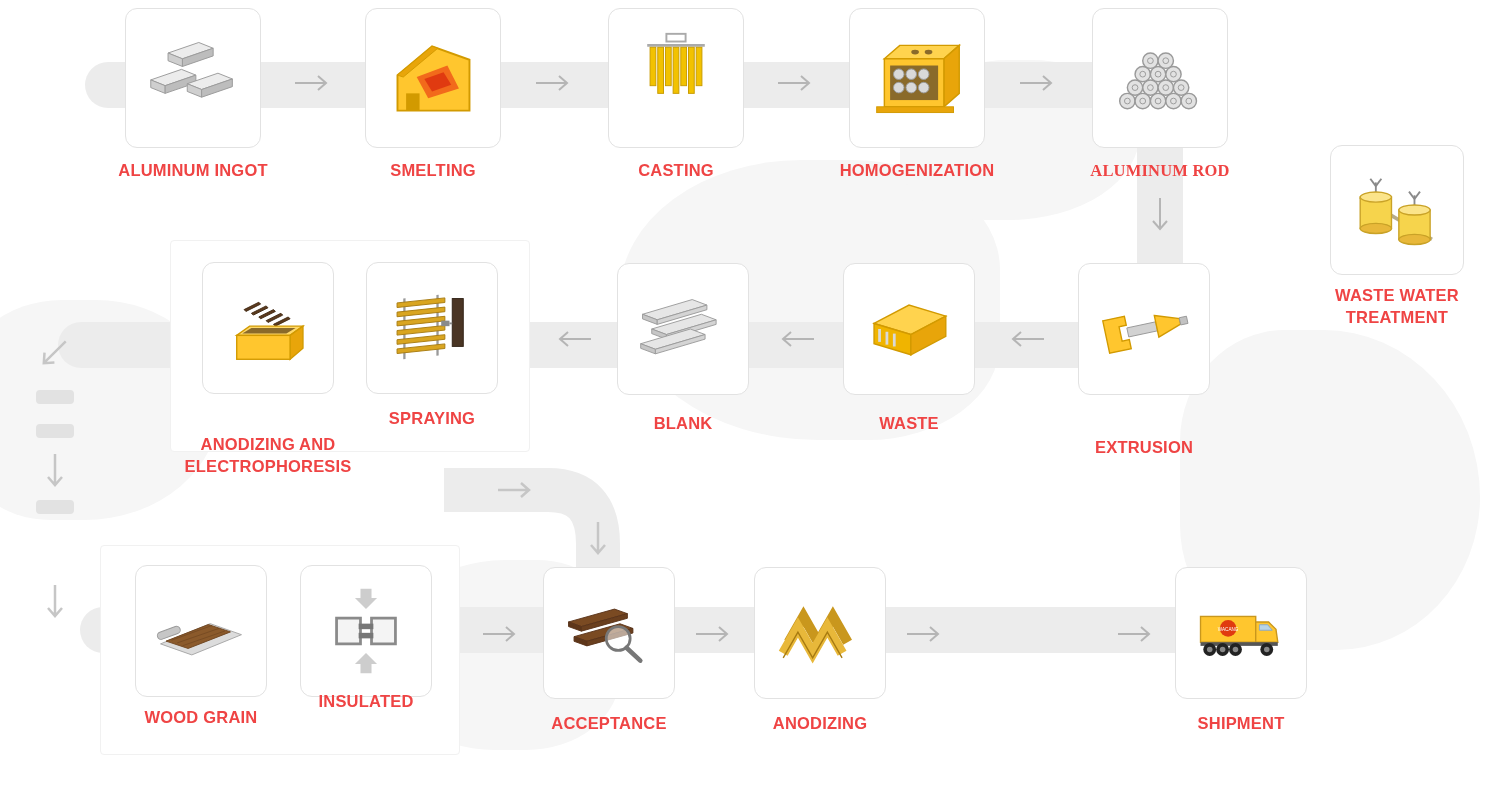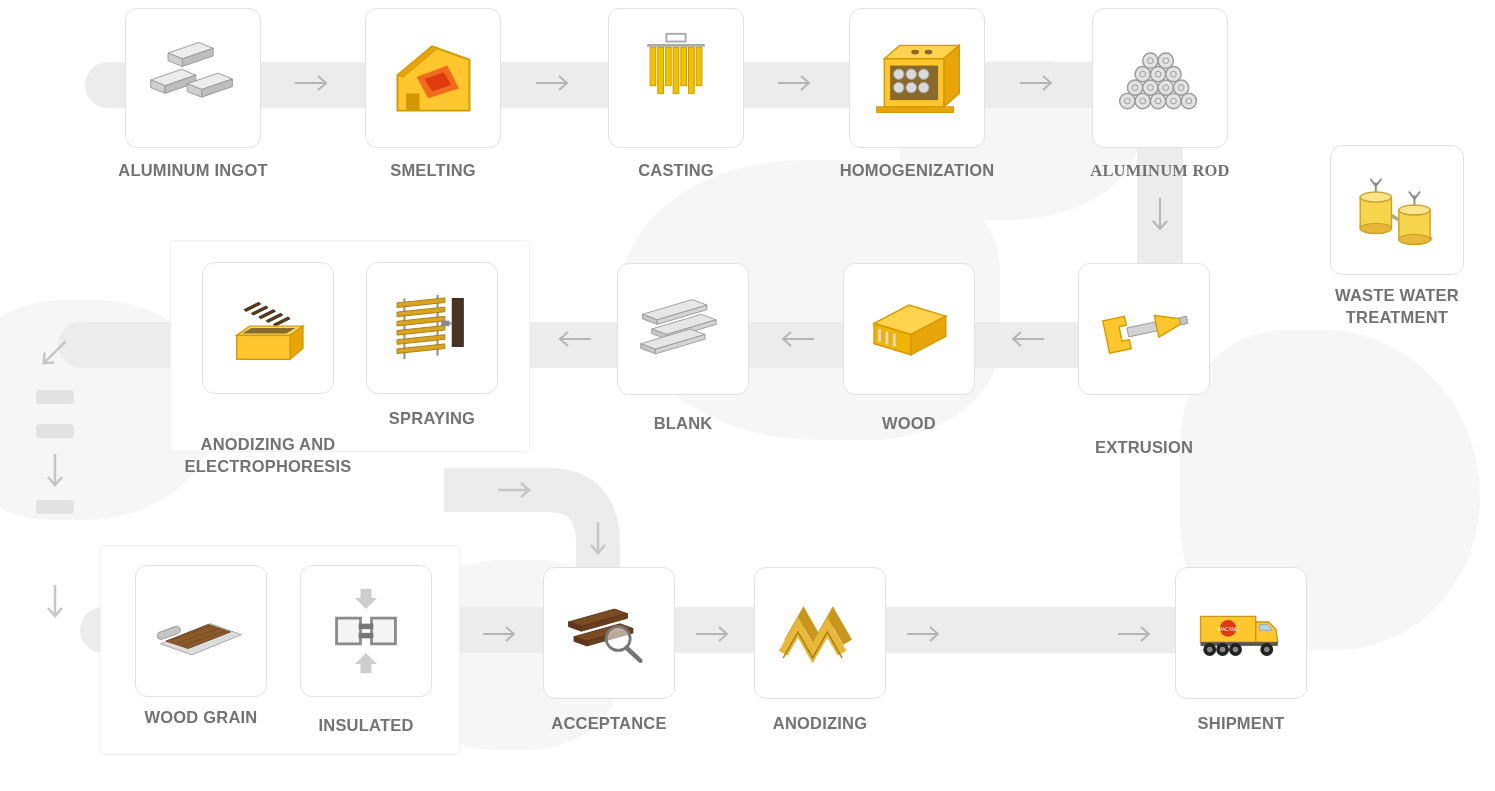--- a/index.html
+++ b/index.html
@@ -16,21 +16,21 @@
 
   .node { position:absolute; z-index:3; }
   .box { background:#ffffff; border:1px solid #e2e2e2; border-radius:12px;
          display:flex; align-items:center; justify-content:center; }
   .b140 { width:136px; height:140px; }
   .b132 { width:132px; height:132px; }
   .b130 { width:134px; height:130px; }
 
   .label { position:absolute; left:50%; transform:translateX(-50%);
            text-align:center; font-weight:bold; font-size:16.5px; line-height:1.32;
-           color:#737373; letter-spacing:.2px; }
+           color:#ef4444; letter-spacing:.2px; }
 
   .sarrow { position:absolute; z-index:2; }
   .parrow { position:absolute; z-index:2; }
 </style>
 </head>
 <body>
 
 <div class="stage">
 
   <div class="blob" style="left:-40px;top:300px;width:260px;height:220px;border-radius:45% 55% 60% 40%;"></div>
@@ -291,21 +291,21 @@
         <polygon points="12,44 50,24 90,36 52,56" fill="#FFD34E" stroke="#D29A00" stroke-width="1.5"></polygon>
         <polygon points="12,44 52,56 52,78 12,66" fill="#F0B400" stroke="#D29A00" stroke-width="1.5"></polygon>
         <polygon points="52,56 90,36 90,58 52,78" fill="#E8A50A" stroke="#D29A00" stroke-width="1.5"></polygon>
         <g stroke="#d9d9d9" stroke-width="3">
           <line x1="18" y1="50" x2="18" y2="64"></line>
           <line x1="26" y1="53" x2="26" y2="67"></line>
           <line x1="34" y1="55" x2="34" y2="69"></line>
         </g>
       </svg>
     </div>
-    <div class="label" style="top:150px;width:220px;">WOOD</div>
+    <div class="label" style="top:150px;width:220px;">WASTE</div>
   </div>
 
   <div class="node" style="left:1078px;top:263px;width:132px;">
     <div class="box b132">
       <svg width="92" height="92" viewBox="0 0 100 100">
         <g transform="rotate(-12 50 50)">
           <polygon points="8,32 32,32 32,42 24,42 24,58 32,58 32,68 8,68" fill="#FFC62E" stroke="#D29A00" stroke-width="1.5"></polygon>
           <rect x="32" y="45" width="32" height="10" fill="#d2d2d2" stroke="#9a9a9a" stroke-width="1"></rect>
           <polygon points="64,38 90,47 90,53 64,62" fill="#FFC62E" stroke="#D29A00" stroke-width="1.5"></polygon>
           <rect x="90" y="46" width="8" height="8" fill="#c2c2c2" stroke="#9a9a9a" stroke-width="1"></rect>
@@ -345,21 +345,21 @@
     <div class="box b132">
       <svg width="92" height="92" viewBox="0 0 100 100">
         <polygon points="44,4 56,4 56,14 62,14 50,26 38,14 44,14" fill="#cdcdcd"></polygon>
         <rect x="18" y="36" width="26" height="28" fill="#f4f4f4" stroke="#8a8a8a" stroke-width="3"></rect>
         <rect x="56" y="36" width="26" height="28" fill="#f4f4f4" stroke="#8a8a8a" stroke-width="3"></rect>
         <rect x="42" y="42" width="16" height="6" fill="#777777"></rect>
         <rect x="42" y="52" width="16" height="6" fill="#777777"></rect>
         <polygon points="44,96 56,96 56,86 62,86 50,74 38,86 44,86" fill="#cdcdcd"></polygon>
       </svg>
     </div>
-    <div class="label" style="top:150px;width:220px;text-align:center;">INSULATED</div>
+    <div class="label" style="top:126px;width:220px;text-align:center;">INSULATED</div>
   </div>
 
   <div class="node" style="left:543px;top:567px;width:132px;">
     <div class="box b132">
       <svg width="92" height="92" viewBox="0 0 100 100">
         <defs>
             <g id="beamP">
           <polygon points="0,16 50,2 64,7 14,21" fill="#7A4A22" stroke="#59331a" stroke-width="1"></polygon>
           <polygon points="0,16 14,21 14,26 0,21" fill="#5e3619" stroke="#59331a" stroke-width="1"></polygon>
           <polygon points="14,21 64,7 64,12 14,26" fill="#6a3f1e" stroke="#59331a" stroke-width="1"></polygon>

